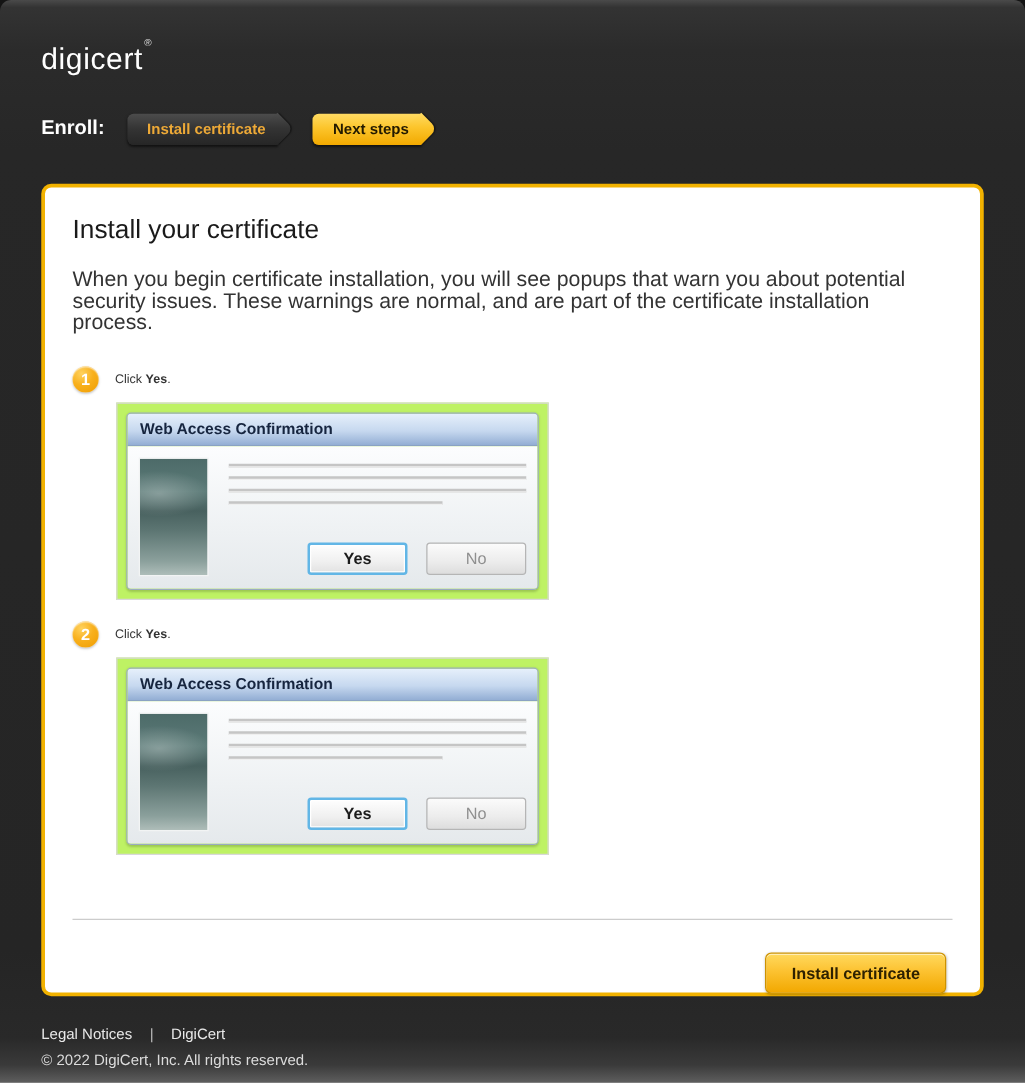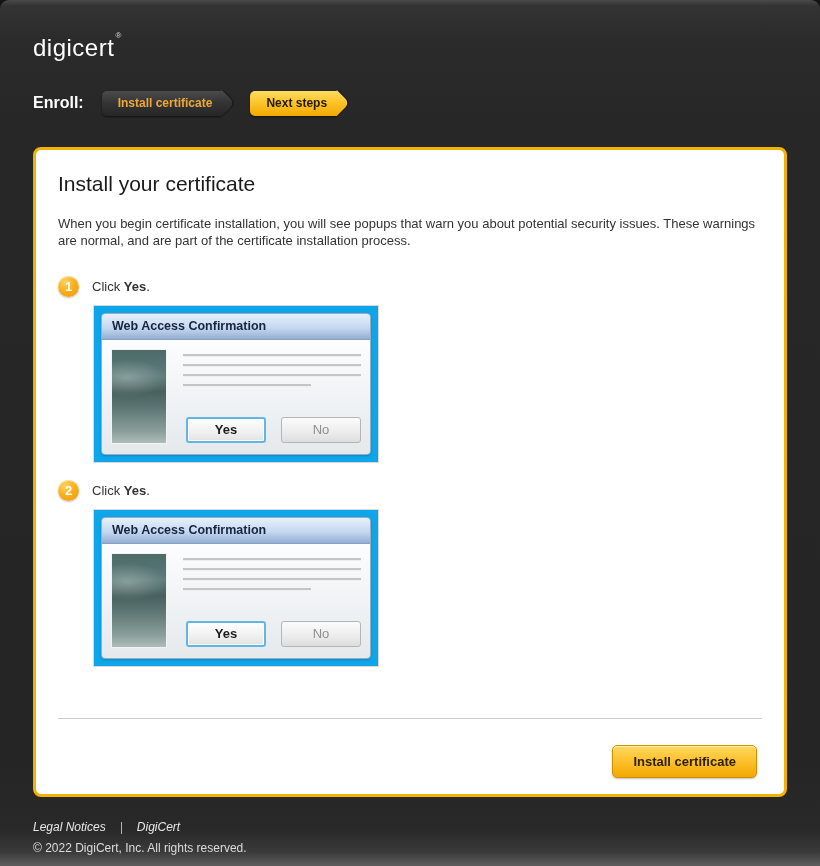--- a/index.html
+++ b/index.html
@@ -59,39 +59,39 @@
   .card {
     margin: 31px 33px 0 33px;
     height: 650px; box-sizing: border-box;
     background: #ffffff;
     border: 3px solid #f2b200;
     border-radius: 8px;
     padding: 18px 22px 0 22px;
     position: relative;
   }
   .card-title { font-size: 21px; font-weight: 400; color: #1a1a1a; margin: 4px 0 0 0; }
-  .para { font-size: 13px; color: #333333; line-height: 17px; width: 706px; margin: 19px 0 0 0; }
+  .para { font-size: 17px; color: #333333; line-height: 17px; width: 706px; margin: 19px 0 0 0; }
   .para b { color: #222222; }
 
   .step { margin-top: 27px; }
   .step-head { display: flex; align-items: center; }
   .step-badge {
     width: 21px; height: 21px; border-radius: 50%;
     background: radial-gradient(circle at 35% 28%, #ffd25e 0%, #f8b01d 45%, #ef9c00 100%);
     box-shadow: 0 1px 2px rgba(0,0,0,0.25), inset 0 1px 1px rgba(255,255,255,0.6);
     color: #ffffff; font-size: 13px; font-weight: bold;
     text-align: center; line-height: 21px; flex: 0 0 auto;
   }
-  .step-label { font-size: 13px; color: #333333; margin-left: 13px; }
+  .step-label { font-size: 10px; color: #333333; margin-left: 13px; }
 
   
   .dialog-frame {
-    width: 286px; box-sizing: border-box;
+    width: 346px; box-sizing: border-box;
     margin: 8px 16px 0 35px;
-    background: #0ea5e9;
+    background: #bef264;
     border: 1px solid #d8d8d8;
     padding: 7px;
   }
   .dialog {
     border: 1px solid #9aabc2; border-radius: 4px; overflow: hidden;
     box-shadow: 0 1px 2px rgba(0,0,0,0.18);
   }
   .dialog-titlebar {
     background: linear-gradient(180deg, #e6f0fb 0%, #c6d8ef 55%, #93aed4 100%);
     border-bottom: 1px solid #8aa2c2;
@@ -138,21 +138,21 @@
     font-family: "Liberation Sans", sans-serif;
     font-size: 13px; font-weight: bold; color: #2e2100;
     background: linear-gradient(180deg, #ffd95e 0%, #fcc231 45%, #f2a800 100%);
     border: 1px solid #cd9200; border-radius: 5px;
     padding: 8px 20px; cursor: pointer;
     box-shadow: inset 0 1px 0 rgba(255,255,255,0.55), 0 1px 2px rgba(0,0,0,0.25);
   }
 
   
   .page-footer { margin: 23px 0 0 33px; color: #e2e2e2; font-size: 12px; }
-  .footer-links { display: flex; align-items: center; gap: 14px; font-style: italic; }
+  .footer-links { display: flex; align-items: center; gap: 14px; }
   .footer-link { color: #e8e8e8; text-decoration: none; cursor: pointer; }
   .footer-sep { color: #bbbbbb; }
   .copyright { margin-top: 7px; color: #dcdcdc; }
 </style>
 </head>
 <body>
 
 <div class="page">
 
   <div class="logo-row">

